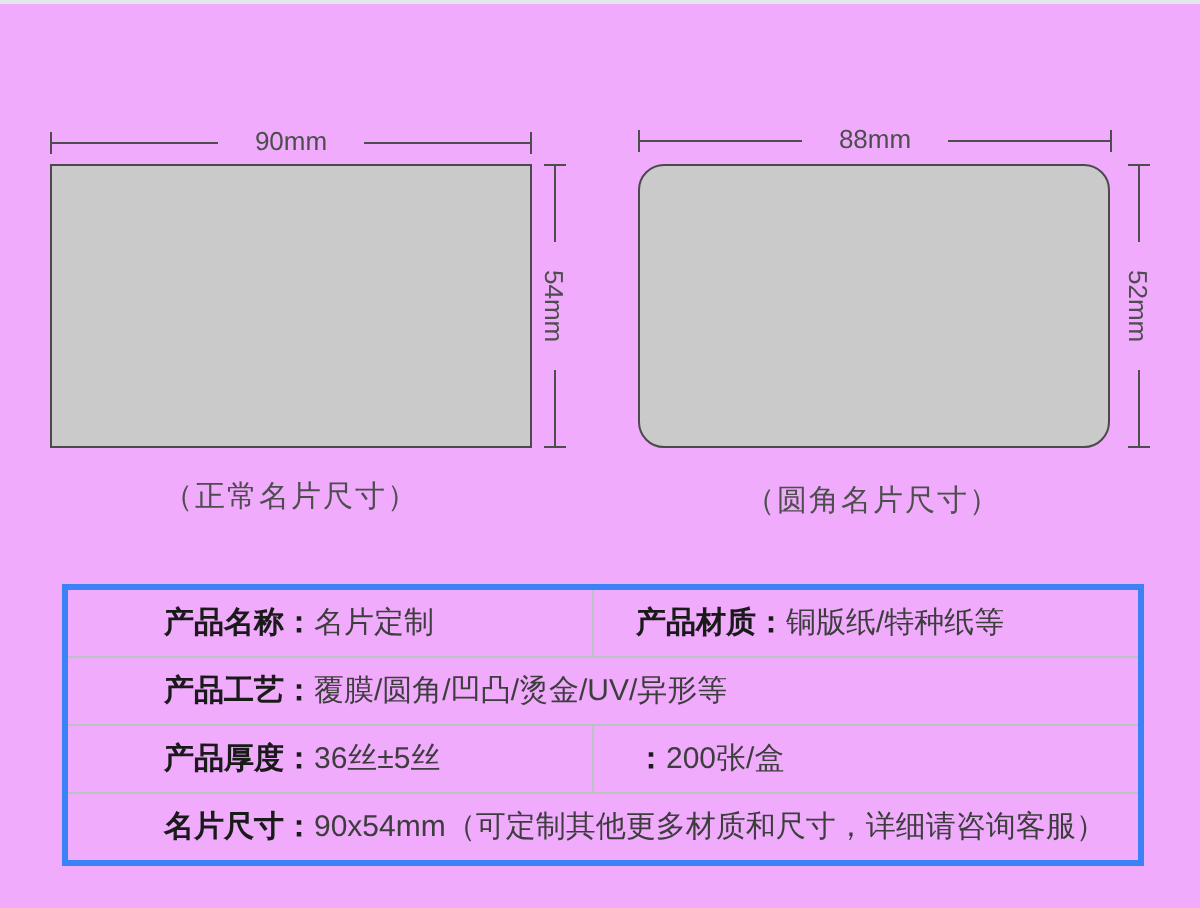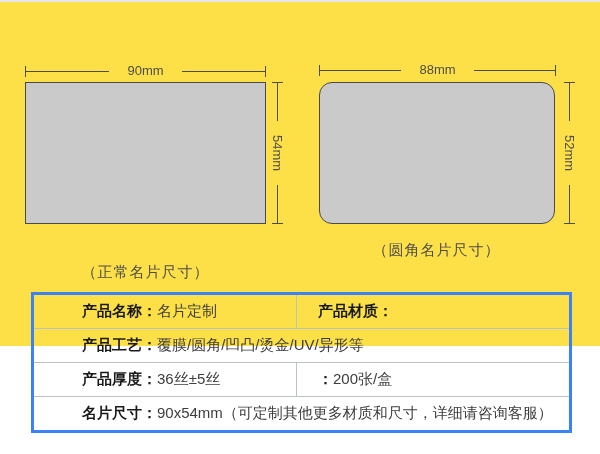--- a/index.html
+++ b/index.html
@@ -1,21 +1,21 @@
 <!DOCTYPE html>
 <html><head>
 <meta charset="utf-8">
 <style>
   * { margin: 0; padding: 0; box-sizing: border-box; }
   html, body { background: #fff; }
   body {
     font-family: "Liberation Sans", "DejaVu Sans", sans-serif;
     width: 600px; height: 454px; position: relative; overflow: hidden;
   }
-  .stage { position: absolute; inset: 0; width: 600px; height: 346px; background: #fde047; }
+  .stage { position: absolute; inset: 0; width: 600px; height: 454px; background: #f0abfc; }
 
   .top-divider { position: absolute; top: 0; left: 0; width: 600px; height: 2px; background: #e3e7e9; }
 
   
   .dim-h { position: absolute; display: flex; align-items: center; height: 14px; color: #4d4d4d; }
   .dim-h .tick { width: 1px; height: 11px; background: #4d4d4d; }
   .dim-h .seg  { flex: 1; height: 1px; background: #4d4d4d; }
   .dim-h .dim-label { padding: 0 18px; font-size: 13px; line-height: 14px; color: #4d4d4d; white-space: nowrap; }
 
   .dim-v { position: absolute; display: flex; flex-direction: column; align-items: center; width: 14px; }
@@ -68,21 +68,21 @@
   <div class="card" style="left:25px; top:82px; width:241px; height:142px;"></div>
 
   <div class="dim-v" style="left:270px; top:82px; height:142px;">
     <span class="tick"></span>
     <span class="seg"></span>
     <span class="dim-label">54mm</span>
     <span class="seg"></span>
     <span class="tick"></span>
   </div>
 
-  <div class="caption" style="left:25px; top:239px; width:241px;margin-top:24px;">（正常名片尺寸）</div>
+  <div class="caption" style="left:25px; top:239px; width:241px;">（正常名片尺寸）</div>
 
   <div class="dim-h" style="left:319px; top:63px; width:237px;">
     <span class="tick"></span>
     <span class="seg"></span>
     <span class="dim-label">88mm</span>
     <span class="seg"></span>
     <span class="tick"></span>
   </div>
 
   <div class="card rounded" style="left:319px; top:82px; width:236px; height:142px;"></div>
@@ -101,20 +101,21 @@
 
     <div class="spec-row">
       <div class="spec-cell left">
         <span class="spec-label">产品名称</span>
           <span class="spec-colon">：</span>
           <span class="spec-value">名片定制</span>
       </div>
       <div class="spec-cell right">
         <span class="spec-label">产品材质</span>
           <span class="spec-colon">：</span>
+          <span class="spec-value">铜版纸/特种纸等</span>
       </div>
     </div>
 
     <div class="spec-row">
       <div class="spec-cell full">
         <span class="spec-label">产品工艺</span>
           <span class="spec-colon">：</span>
           <span class="spec-value">覆膜/圆角/凹凸/烫金/UV/异形等</span>
       </div>
     </div>

